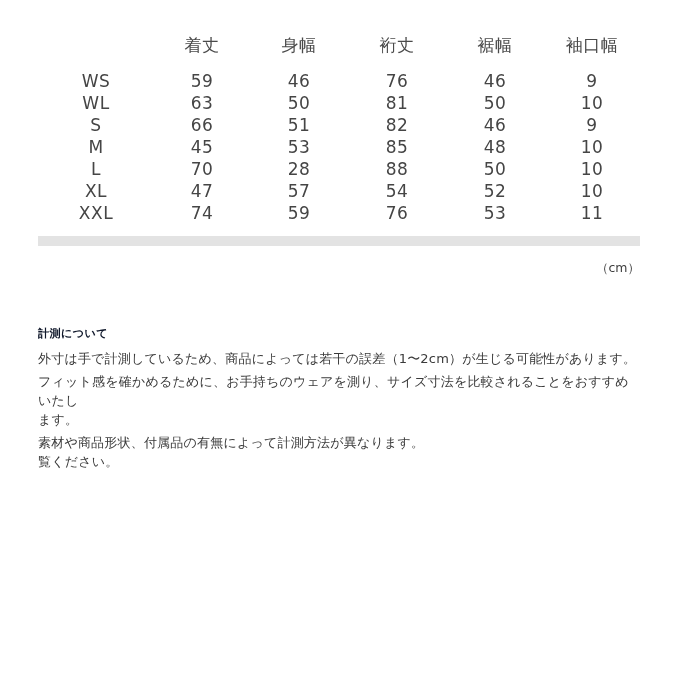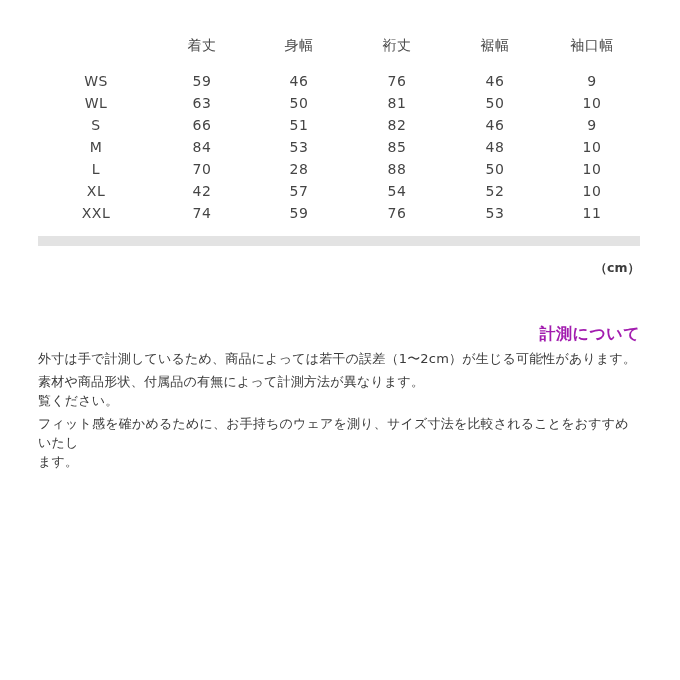--- a/index.html
+++ b/index.html
@@ -25,21 +25,21 @@
     table-layout: fixed;
     width: 602px;
     color: #454545;
   }
   table.size-table th,
   table.size-table td {
     padding: 0;
     margin: 0;
     font-weight: normal;
     text-align: center;
-    font-size: 14px;
+    font-size: 17px;
     letter-spacing: 0.5px;
   }
   table.size-table thead th {
     height: 32px;
     vertical-align: top;
     line-height: 15px;
     color: #4a4a4a;
   }
   table.size-table tbody th,
   table.size-table tbody td {
@@ -54,35 +54,33 @@
     background: #e3e3e3;
   }
   
   .unit-label {
     width: 602px;
     margin-top: 14px;
     text-align: right;
     font-size: 12.5px;
     line-height: 15px;
     color: #3d3d3d;
-    font-weight: bold;
   }
   
   .notes {
     width: 602px;
     margin-top: 50px;
   }
   .notes h3 {
     margin: 0 0 6px 0;
-    font-size: 16px;
+    font-size: 11px;
     line-height: 18px;
     font-weight: bold;
-    color: #a21caf;
+    color: #0f172a;
     letter-spacing: 0.5px;
-    text-align: right;
   }
   .notes p {
     margin: 4px 0 4px 0;
     font-size: 13px;
     line-height: 19px;
     color: #3a3a3a;
     white-space: pre-line;
     letter-spacing: 0.2px;
   }
 </style>
@@ -131,37 +129,37 @@
           <tr>
             <th>S</th>
             <td>66</td>
             <td>51</td>
             <td>82</td>
             <td>46</td>
             <td>9</td>
           </tr>
           <tr>
             <th>M</th>
-            <td>84</td>
+            <td>45</td>
             <td>53</td>
             <td>85</td>
             <td>48</td>
             <td>10</td>
           </tr>
           <tr>
             <th>L</th>
             <td>70</td>
             <td>28</td>
             <td>88</td>
             <td>50</td>
             <td>10</td>
           </tr>
           <tr>
             <th>XL</th>
-            <td>42</td>
+            <td>47</td>
             <td>57</td>
             <td>54</td>
             <td>52</td>
             <td>10</td>
           </tr>
           <tr>
             <th>XXL</th>
             <td>74</td>
             <td>59</td>
             <td>76</td>
@@ -172,19 +170,19 @@
     </table>
 
     <div class="hscrollbar" style="background: rgb(227, 227, 227);"></div>
 
     <div class="unit-label">（cm）</div>
   </div>
 
   <div class="notes">
     <h3>計測について</h3>
     <p>外寸は手で計測しているため、商品によっては若干の誤差（1〜2cm）が生じる可能性があります。</p>
+    <p>フィット感を確かめるために、お手持ちのウェアを測り、サイズ寸法を比較されることをおすすめいたし
+ます。</p>
     <p>素材や商品形状、付属品の有無によって計測方法が異なります。
 覧ください。</p>
-    <p>フィット感を確かめるために、お手持ちのウェアを測り、サイズ寸法を比較されることをおすすめいたし
-ます。</p>
   </div>
 
 </div>
 
 </body></html>

